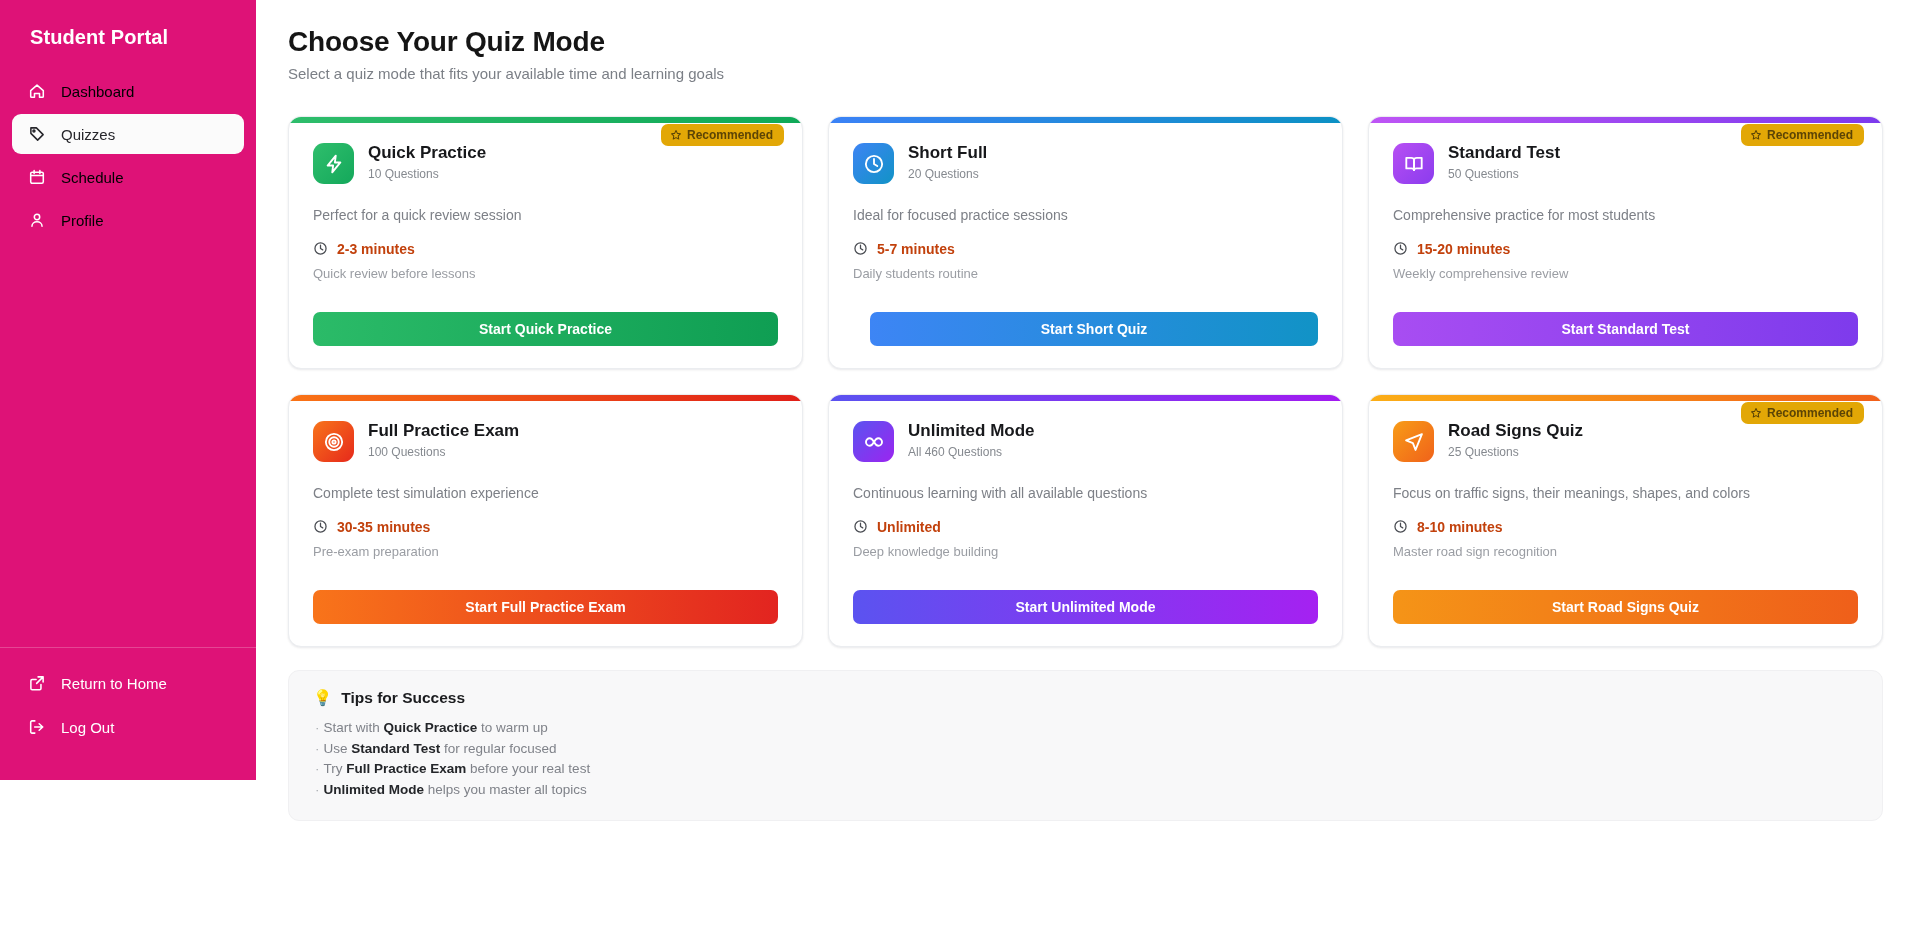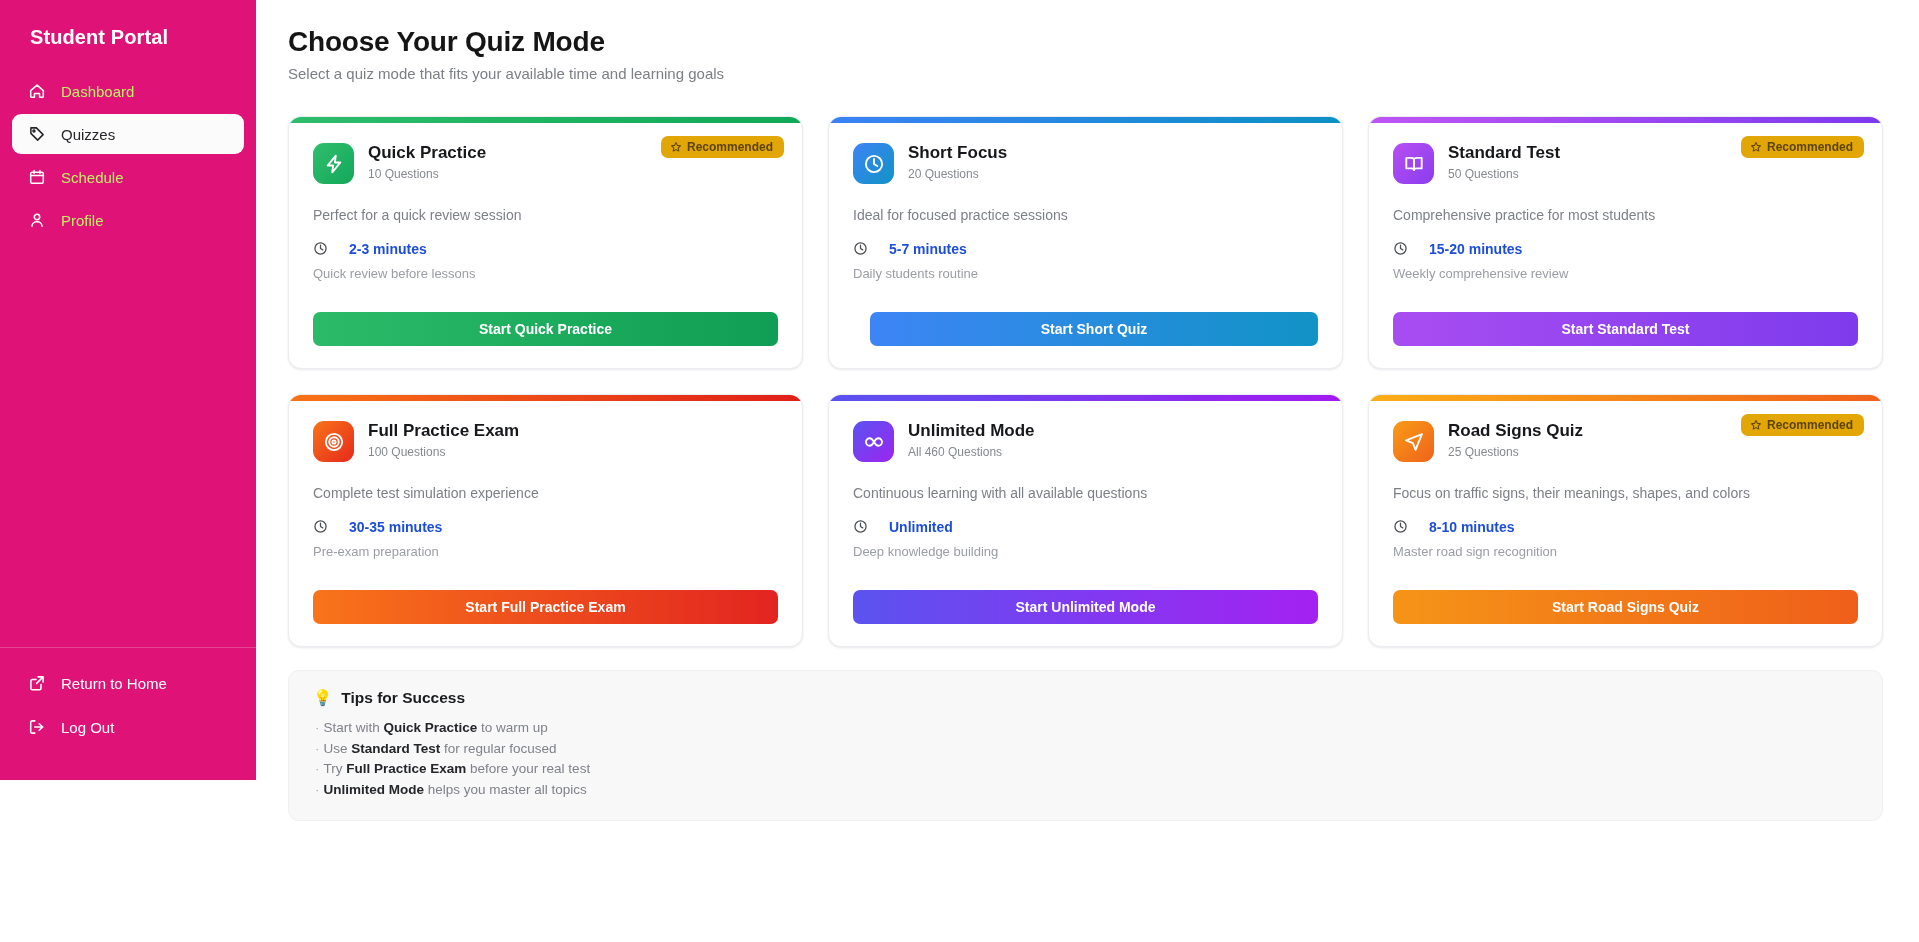--- a/index.html
+++ b/index.html
@@ -41,21 +41,21 @@
 
   #sidebar-nav { padding: 0 12px; display: flex; flex-direction: column; gap: 3px; }
 
   .nav-item {
     display: flex;
     align-items: center;
     gap: 15px;
     height: 40px;
     padding: 0 16px;
     border-radius: 9px;
-    color: #bef264;
+    color: #000000;
     font-size: 15px;
     font-weight: 400;
     cursor: pointer;
     user-select: none;
   }
   .nav-item.active {
     background: #fbfbfb;
     color: #26262b;
   }
   .nav-icon { width: 18px; height: 18px; display: inline-flex; align-items: center; justify-content: center; flex: 0 0 18px; }
@@ -125,21 +125,21 @@
   }
   .card-accent {
     position: absolute;
     top: 0; left: 0; right: 0;
     height: 6px;
     border-radius: 13px 13px 0 0;
   }
 
   .badge {
     position: absolute;
-    top: 19px;
+    top: 7px;
     right: 18px;
     background: #E2A706;
     color: #5c4405;
     font-size: 12px;
     font-weight: 600;
     border-radius: 7px;
     padding: 5px 11px 5px 9px;
     display: inline-flex;
     align-items: center;
     gap: 5px;
@@ -157,21 +157,21 @@
   }
   .card-icon svg { width: 22px; height: 22px; display: block; }
   .card-titles { padding-top: 0px; }
   .card-title { font-size: 17px; font-weight: 700; color: #17181b; line-height: 1.2; }
   .card-count { font-size: 12px; color: #85898f; margin-top: 4px; }
 
   .card-desc { font-size: 14px; color: #7d8087; margin-top: 22px; line-height: 1.35; }
 
   .card-time { display: flex; align-items: center; gap: 9px; margin-top: 16px; }
   .card-time svg { width: 15px; height: 15px; display: block; flex: 0 0 15px; }
-  .card-time-text { font-size: 14px; font-weight: 700; color: #1d4ed8; margin-left: 12px; }
+  .card-time-text { font-size: 14px; font-weight: 700; color: #c2410c; }
 
   .card-note { font-size: 13px; color: #9a9da3; margin-top: 9px; }
 
   .card-btn {
     margin-top: auto;
     margin-bottom: 0;
     height: 34px;
     border: none;
     border-radius: 7px;
     color: #ffffff;
@@ -321,21 +321,21 @@
       <div class="mode-card">
         <div class="card-accent" style="background: linear-gradient(90deg, rgb(59, 130, 246), rgb(12, 145, 196));"></div>
         <div class="card-head">
           <div class="card-icon" style="background: linear-gradient(135deg, rgb(61, 132, 244), rgb(17, 147, 198));">
             <svg viewBox="0 0 20 20" width="22" height="22" fill="none" stroke="#ffffff" stroke-width="1.7" stroke-linecap="round" stroke-linejoin="round">
               <circle cx="10" cy="10" r="7.4"></circle>
               <path d="M10 5.5V10l3 1.8"></path>
             </svg>
           </div>
           <div class="card-titles">
-            <div class="card-title">Short Focus</div>
+            <div class="card-title">Short Full</div>
             <div class="card-count">20 Questions</div>
           </div>
         </div>
         <div class="card-desc">Ideal for focused practice sessions</div>
         <div class="card-time">
           <span style="display: flex;">
             <svg viewBox="0 0 20 20" width="15" height="15" fill="none" stroke="#4a4d53" stroke-width="1.7" stroke-linecap="round" stroke-linejoin="round">
               <circle cx="10" cy="10" r="7.4"></circle>
               <path d="M10 5.5V10l3 1.8"></path>
             </svg>

